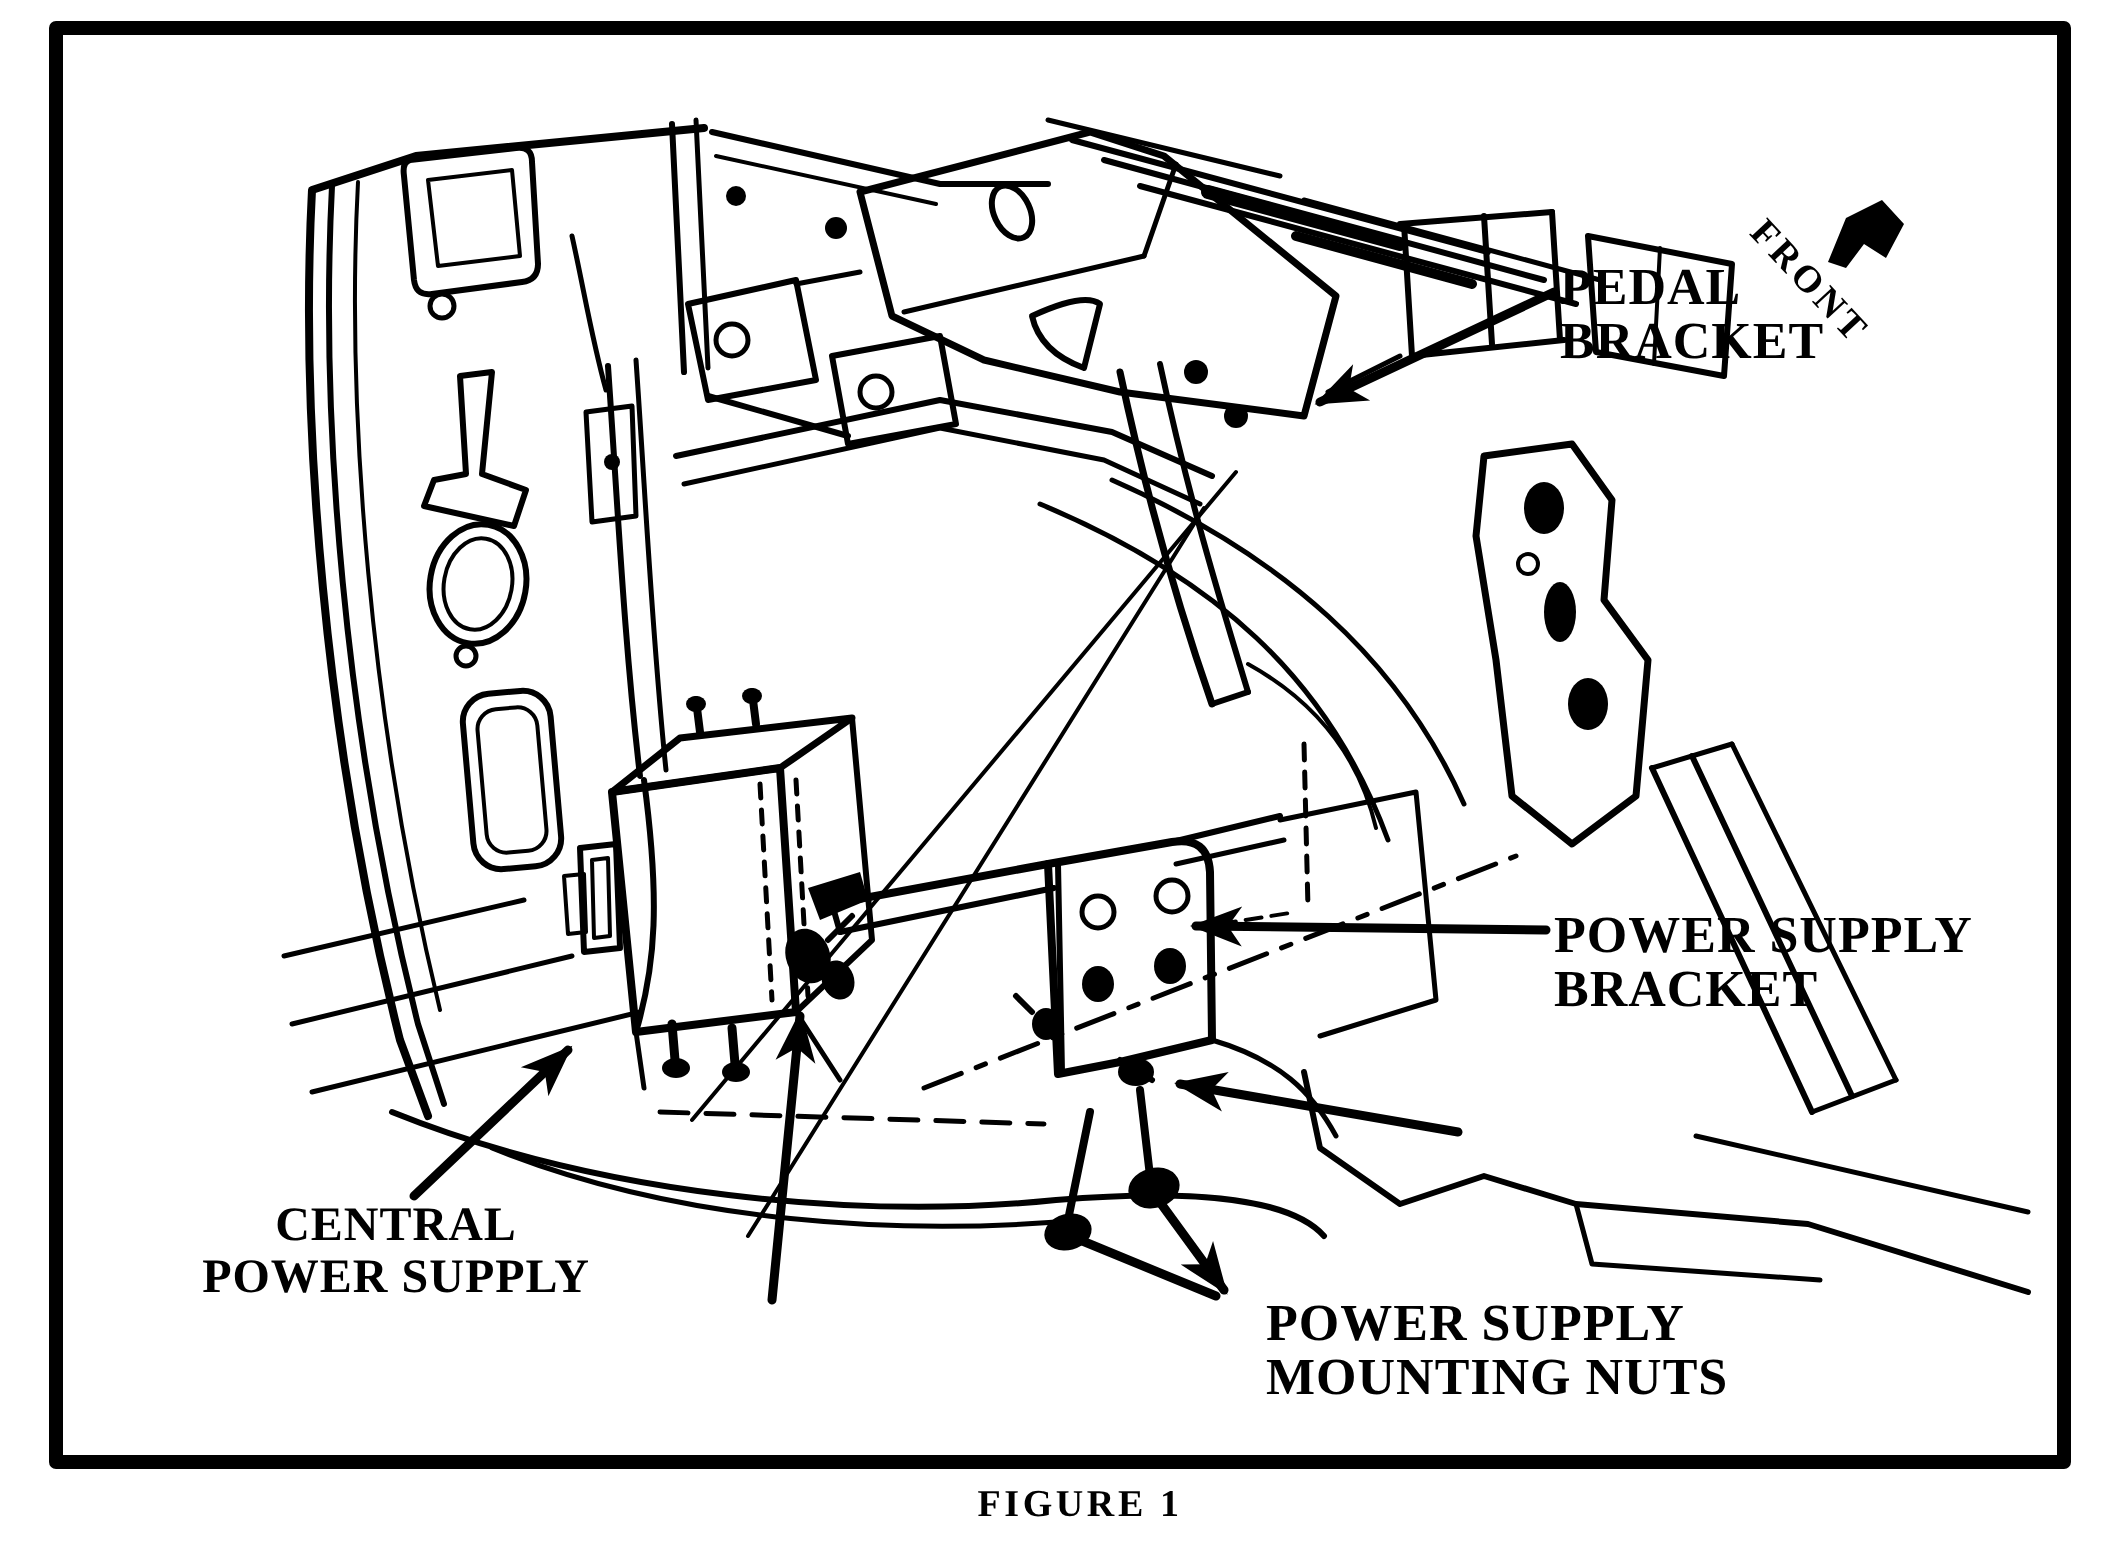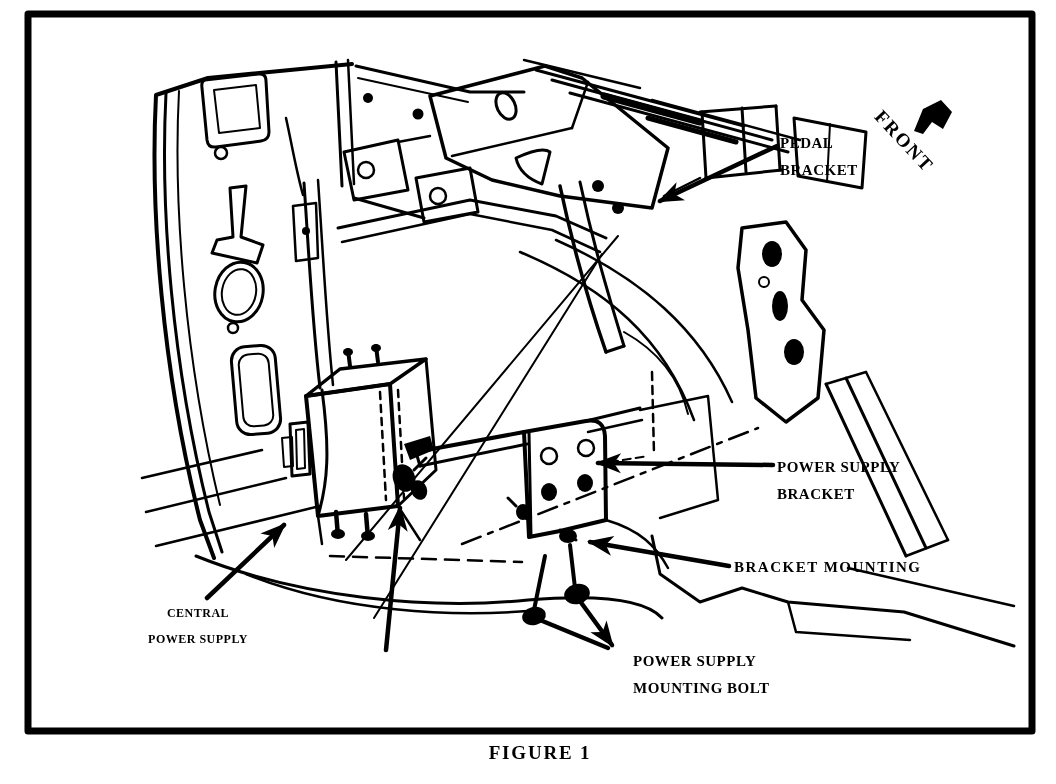--- a/index.html
+++ b/index.html
@@ -2,21 +2,21 @@
 <html><head>
 <meta charset="utf-8">
 <style>
   html,body{margin:0;padding:0;background:#ffffff;}
   .stage{
     position:relative;width:1056px;height:784px;background:#ffffff;overflow:hidden;
     font-family:"Liberation Serif","DejaVu Serif",serif;
   }
   .diagram-svg{position:absolute;left:0;top:0;width:1056px;height:784px;}
   .label{
-    position:absolute;color:#000;font-weight:bold;font-size:15px;line-height:27px;
+    position:absolute;color:#000;font-weight:bold;font-size:26px;line-height:27px;
     letter-spacing:0.5px;white-space:nowrap;
   }
   .label span{display:block;}
   .label.center{text-align:center;}
   .ls1{letter-spacing:1.5px;}
   .ls2{letter-spacing:2.2px;}
   .front-label{
     position:absolute;left:886px;top:106px;color:#000;font-weight:bold;font-size:19px;
     letter-spacing:2px;transform:rotate(47deg);transform-origin:0 0;white-space:nowrap;
   }
@@ -222,29 +222,28 @@
   </div>
 
   <div class="front-label">FRONT</div>
 
   <div class="label" style="left:777px;top:454px;">
     <span>POWER SUPPLY</span>
     <span>BRACKET</span>
   </div>
 
   <div class="label ls1" style="left:734px;top:554px;">
-    <span>BRACKET MOUNTING</span>
-  </div>
-
-  <div class="label center" style="left:88px;top:600px;width:220px;font-size:12px;line-height:26px;">
+  </div>
+
+  <div class="label center" style="left:88px;top:600px;width:220px;font-size:24px;line-height:26px;">
     <span>CENTRAL</span>
     <span>POWER SUPPLY</span>
   </div>
 
 
   <div class="label" style="left:633px;top:648px;">
     <span>POWER SUPPLY</span>
-    <span>MOUNTING BOLT</span>
+    <span>MOUNTING NUTS</span>
   </div>
 
   <div class="caption">FIGURE 1</div>
 
 </div>
 
 </body></html>

